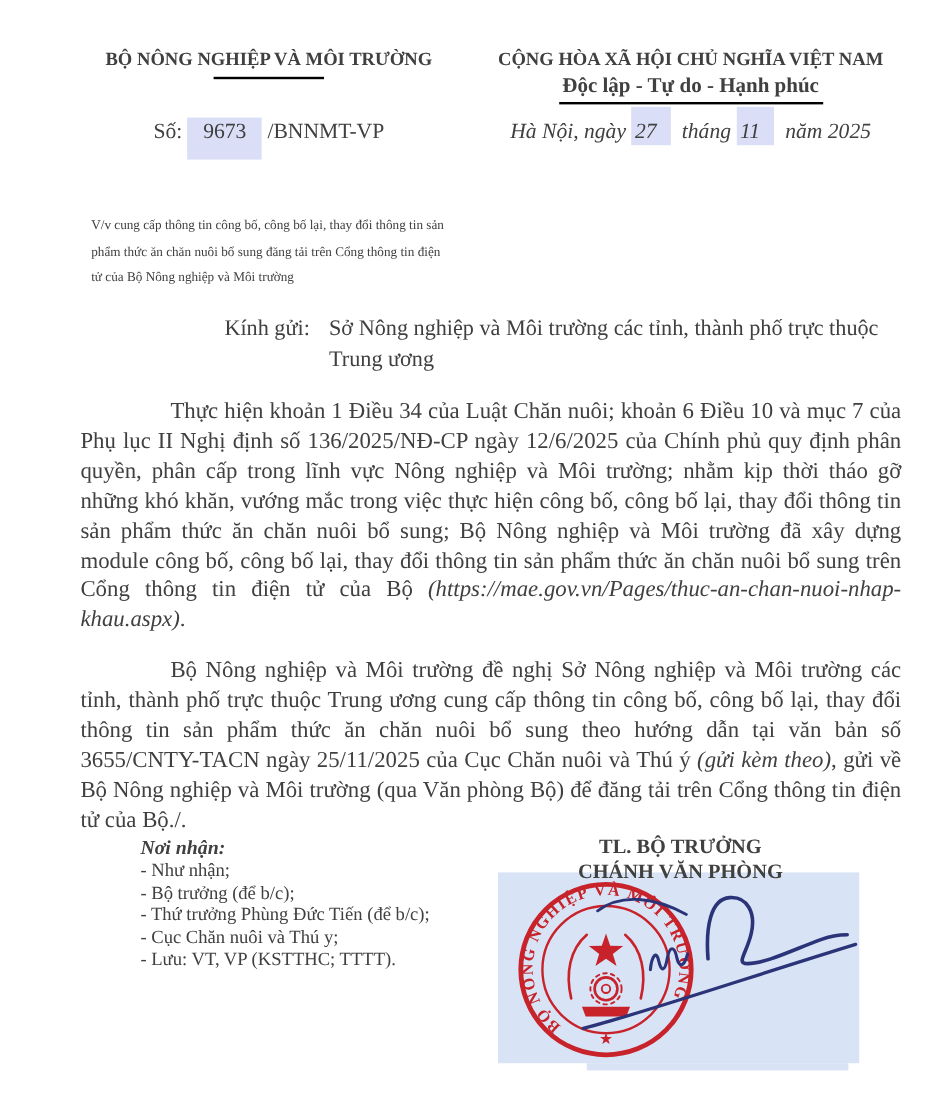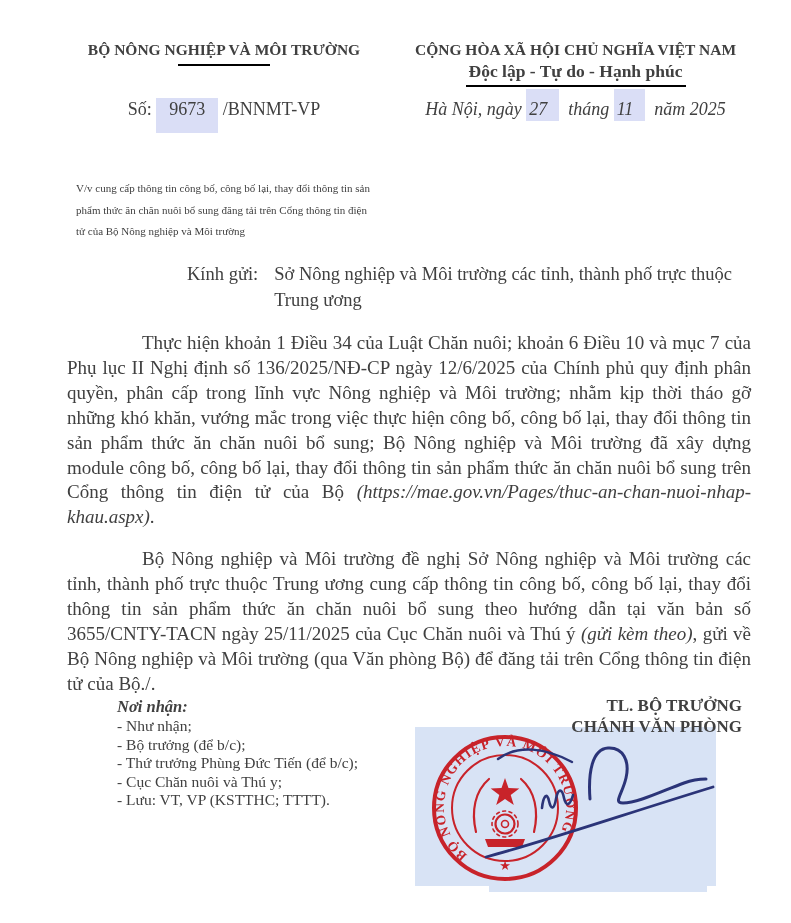--- a/index.html
+++ b/index.html
@@ -31,21 +31,21 @@
   
   .body-text{left:67px;top:331px;width:684px;font-size:19px;line-height:24.9px;text-align:justify;}
   .body-text p{margin:0;text-indent:75px;}
   .body-text p + p{margin-top:17px;}
   .it{font-style:italic;}
   
   .noi-nhan{left:117px;top:697px;width:330px;}
   .noi-nhan .nn-title{font-weight:bold;font-style:italic;font-size:16.5px;line-height:20px;}
   .noi-nhan .nn-item{font-size:15.5px;line-height:18.6px;}
   
-  .sig-titles{left:392px;top:696px;width:350px;text-align:right;font-weight:bold;font-size:17px;line-height:20.5px;z-index:5;}
+  .sig-titles{left:392px;top:696px;width:350px;text-align:center;font-weight:bold;font-size:17px;line-height:20.5px;z-index:5;}
   .sig-highlight{left:415px;top:727px;width:301px;height:159px;background:#d8e3f5;z-index:1;}
   .sig-highlight-strip{left:489px;top:886px;width:218px;height:6px;background:#d8e3f5;z-index:1;}
   .seal-wrap{left:430px;top:733px;width:150px;height:150px;z-index:2;}
   .ink-wrap{left:470px;top:735px;width:250px;height:125px;z-index:3;}
   .signer-name{left:462px;top:859px;width:206px;text-align:center;font-weight:bold;font-size:19.5px;z-index:4;}
   .seal-ring-text{font-family:"Liberation Serif","DejaVu Serif",serif;font-weight:bold;font-size:13.5px;fill:#c8232a;letter-spacing:1px;}
 </style>
 </head>
 <body>
 

